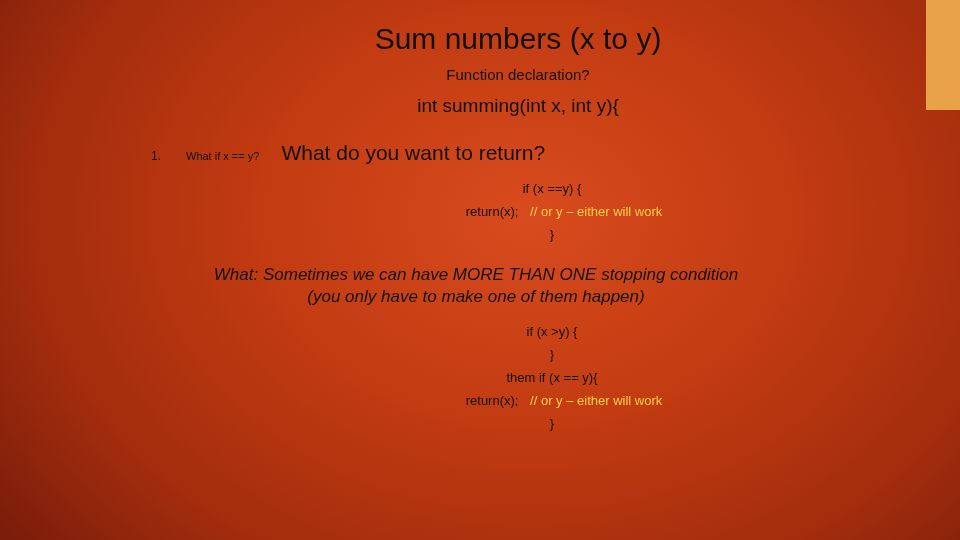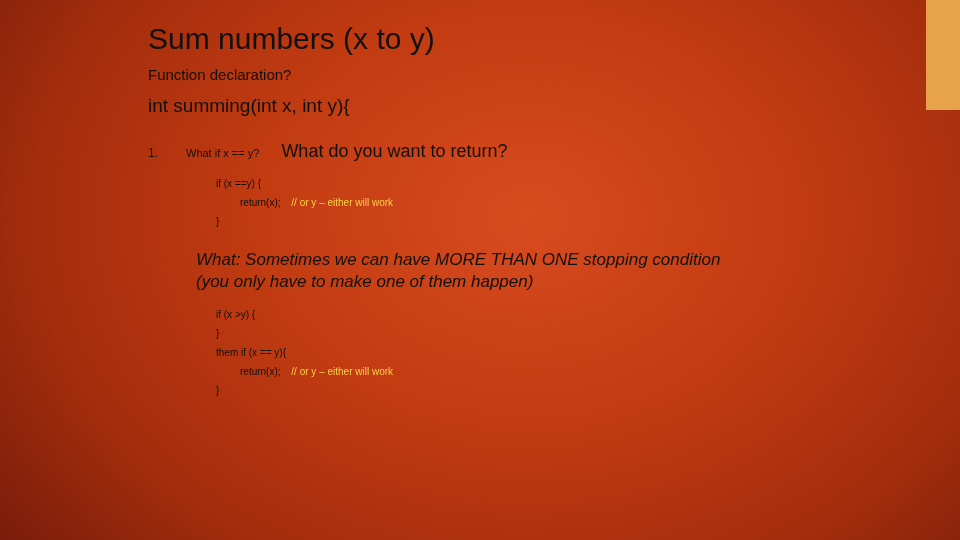--- a/index.html
+++ b/index.html
@@ -3,40 +3,41 @@
 <meta charset="utf-8">
 <style>
   * { margin: 0; padding: 0; box-sizing: border-box; }
   html, body { width: 960px; height: 540px; overflow: hidden; font-family: Arial, Helvetica, sans-serif; }
   .slide {
     width: 960px;
     height: 540px;
     background: radial-gradient(ellipse 900px 700px at 55% 40%, #d84b1f 0%, #c23b11 30%, #a32d0d 55%, #6e180a 80%, #4a0e06 100%);
     position: relative;
     color: #111;
+    text-align: center;
   }
   .tab {
     position: absolute;
     top: 0; right: 0;
     width: 34px; height: 110px;
     background: #e8a24a;
   }
   .content {
     position: absolute;
     top: 22px; left: 148px;
     width: 740px;
   }
   .title { font-size: 30px; font-weight: 400; color: #111; margin-bottom: 10px; }
   .sub { font-size: 15px; color: #111; margin-bottom: 12px; }
   .decl { font-size: 19px; color: #111; margin-bottom: 24px; }
   .line1 { display: flex; align-items: baseline; gap: 22px; margin-bottom: 16px; }
   .num { font-size: 12px; color: #111; width: 16px; }
   .q1 { font-size: 11px; color: #111; }
-  .q2 { font-size: 18px; color: #111; }
-  .code-block { margin-left: 68px; font-size: 10px; color: #111; }
+  .q2 { font-size: 21px; color: #111; }
+  .code-block { margin-left: 68px; font-size: 13px; color: #111; }
   .code-line { margin-bottom: 8px; }
   .indent1 { margin-left: 24px; }
   .comment { color: #f7d24a; margin-left: 8px; }
   .note { font-size: 17px; font-style: italic; color: #111; margin: 22px 0 16px 48px; line-height: 1.3; max-width: 560px; }
 </style>
 </head>
 <body>
 
 <div class="slide">
   <div class="tab"></div>

